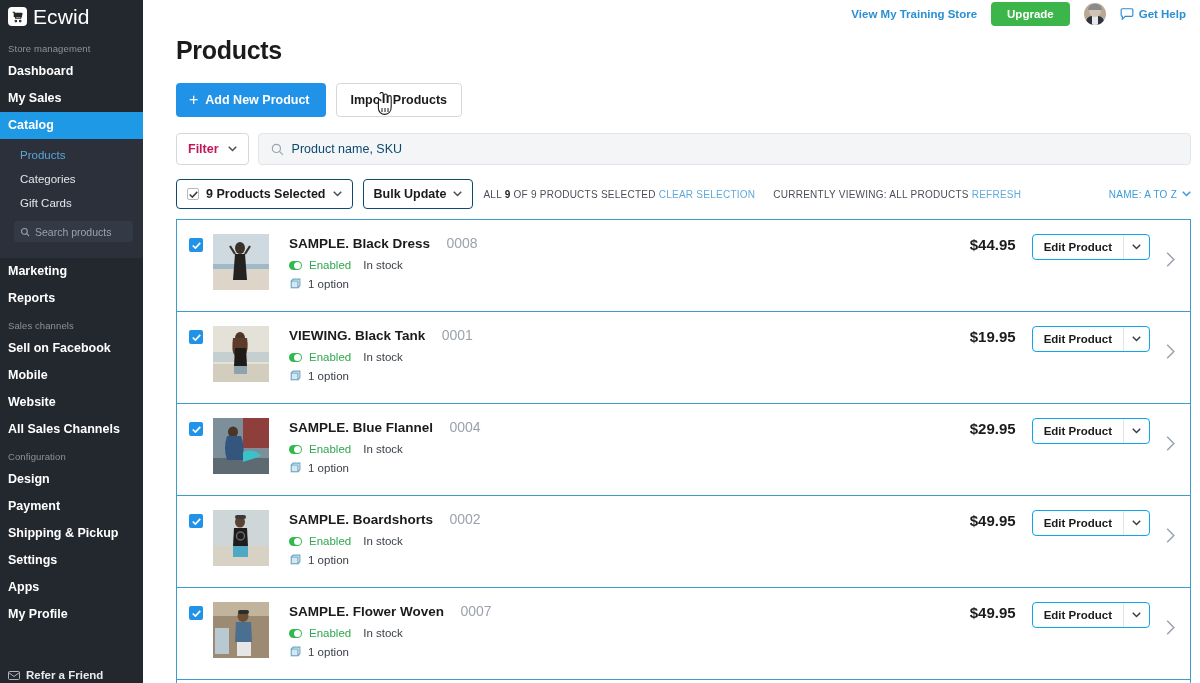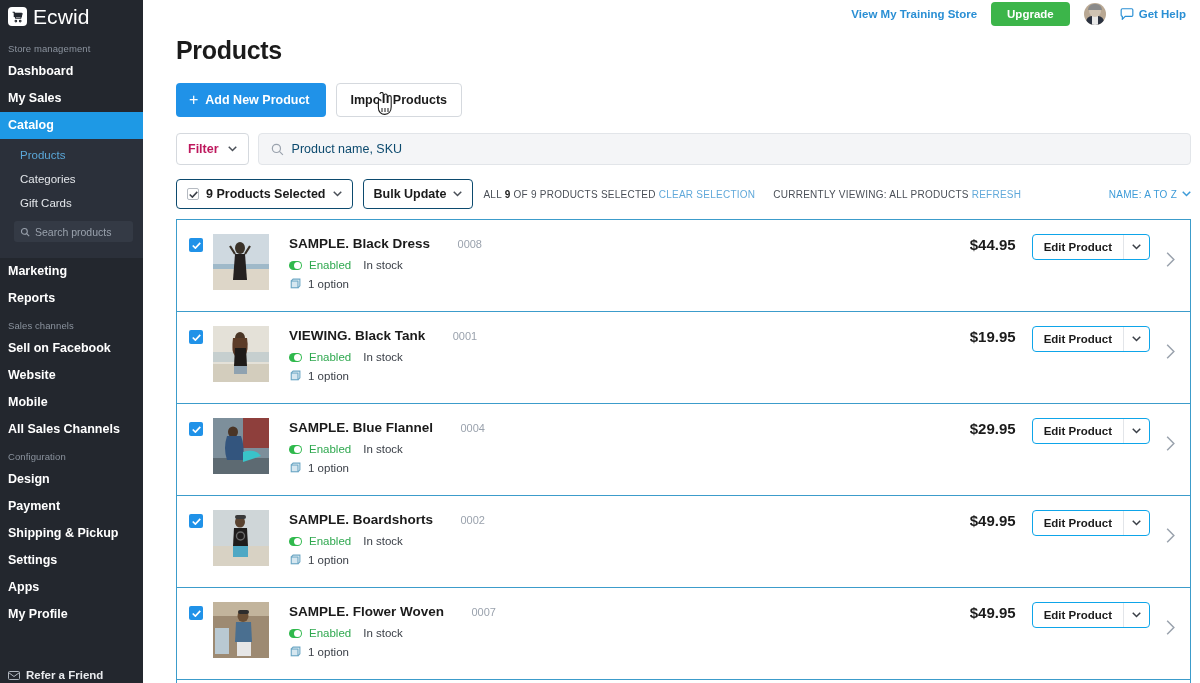--- a/index.html
+++ b/index.html
@@ -124,21 +124,21 @@
   }
   .prow:last-child { height: 18px; padding: 0; }
   .pchk {
     width: 14px; height: 14px; border-radius: 2px; background: #2092e8;
     flex: 0 0 14px; margin: 4px 10px 0 12px;
     display: flex; align-items: center; justify-content: center; cursor: pointer;
   }
   .thumb { width: 56px; height: 56px; flex: 0 0 56px; overflow: hidden; background: #d8dde2; position: relative; }
   .pinfo { flex: 1; padding-left: 20px; }
   .pname { font-size: 13.5px; font-weight: bold; color: #1b1b1b; display: inline; }
-  .psku { font-size: 11px; color: #9aa2ad; margin-left: 23px; }
+  .psku { font-size: 14px; color: #9aa2ad; margin-left: 12px; }
   .prow2 { display: flex; align-items: center; gap: 7px; margin-top: 7px; }
   .toggle {
     width: 13px; height: 9px; border-radius: 5px; background: #30b94d;
     position: relative; flex: 0 0 13px;
   }
   .toggle::after { content:''; position:absolute; right:1px; top:1px; width:7px; height:7px; border-radius:50%; background:#fff; }
   .enabled-txt { font-size: 11.5px; color: #2fa84f; }
   .stock-txt { font-size: 11.5px; color: #3a3f47; margin-left: 5px; }
   .prow3 { display: flex; align-items: center; gap: 7px; margin-top: 7px; }
   .opt-txt { font-size: 11.5px; color: #3a3f47; }
@@ -186,22 +186,22 @@
         </svg>
         <span>Search products</span>
       </div>
     </div>
 
     <div class="nav-item">Marketing</div>
     <div class="nav-item">Reports</div>
 
     <div class="sect-label">Sales channels</div>
     <div class="nav-item">Sell on Facebook</div>
+    <div class="nav-item">Mobile</div>
     <div class="nav-item">Website</div>
-    <div class="nav-item">Mobile</div>
     <div class="nav-item">All Sales Channels</div>
 
     <div class="sect-label">Configuration</div>
     <div class="nav-item">Design</div>
     <div class="nav-item">Payment</div>
     <div class="nav-item">Shipping &amp; Pickup</div>
     <div class="nav-item">Settings</div>
     <div class="nav-item">Apps</div>
     <div class="nav-item">My Profile</div>
 

